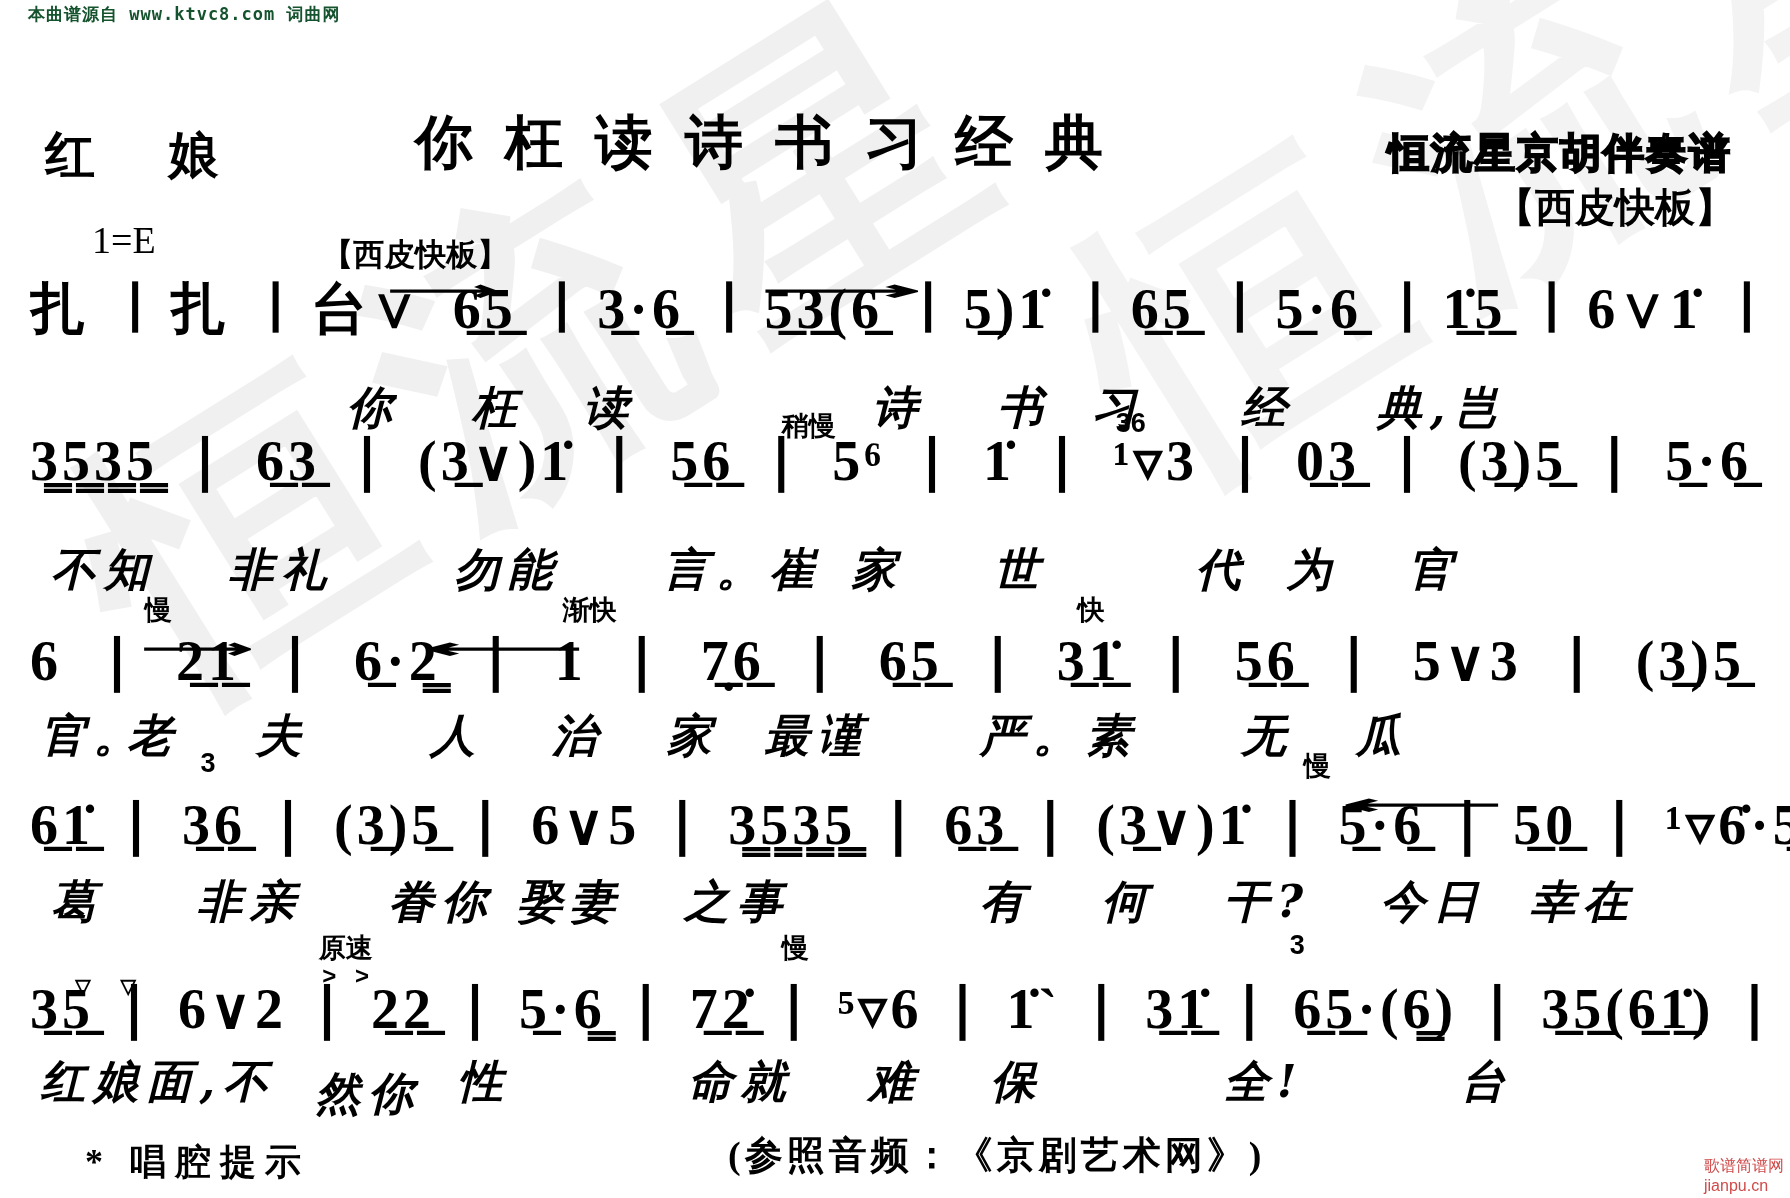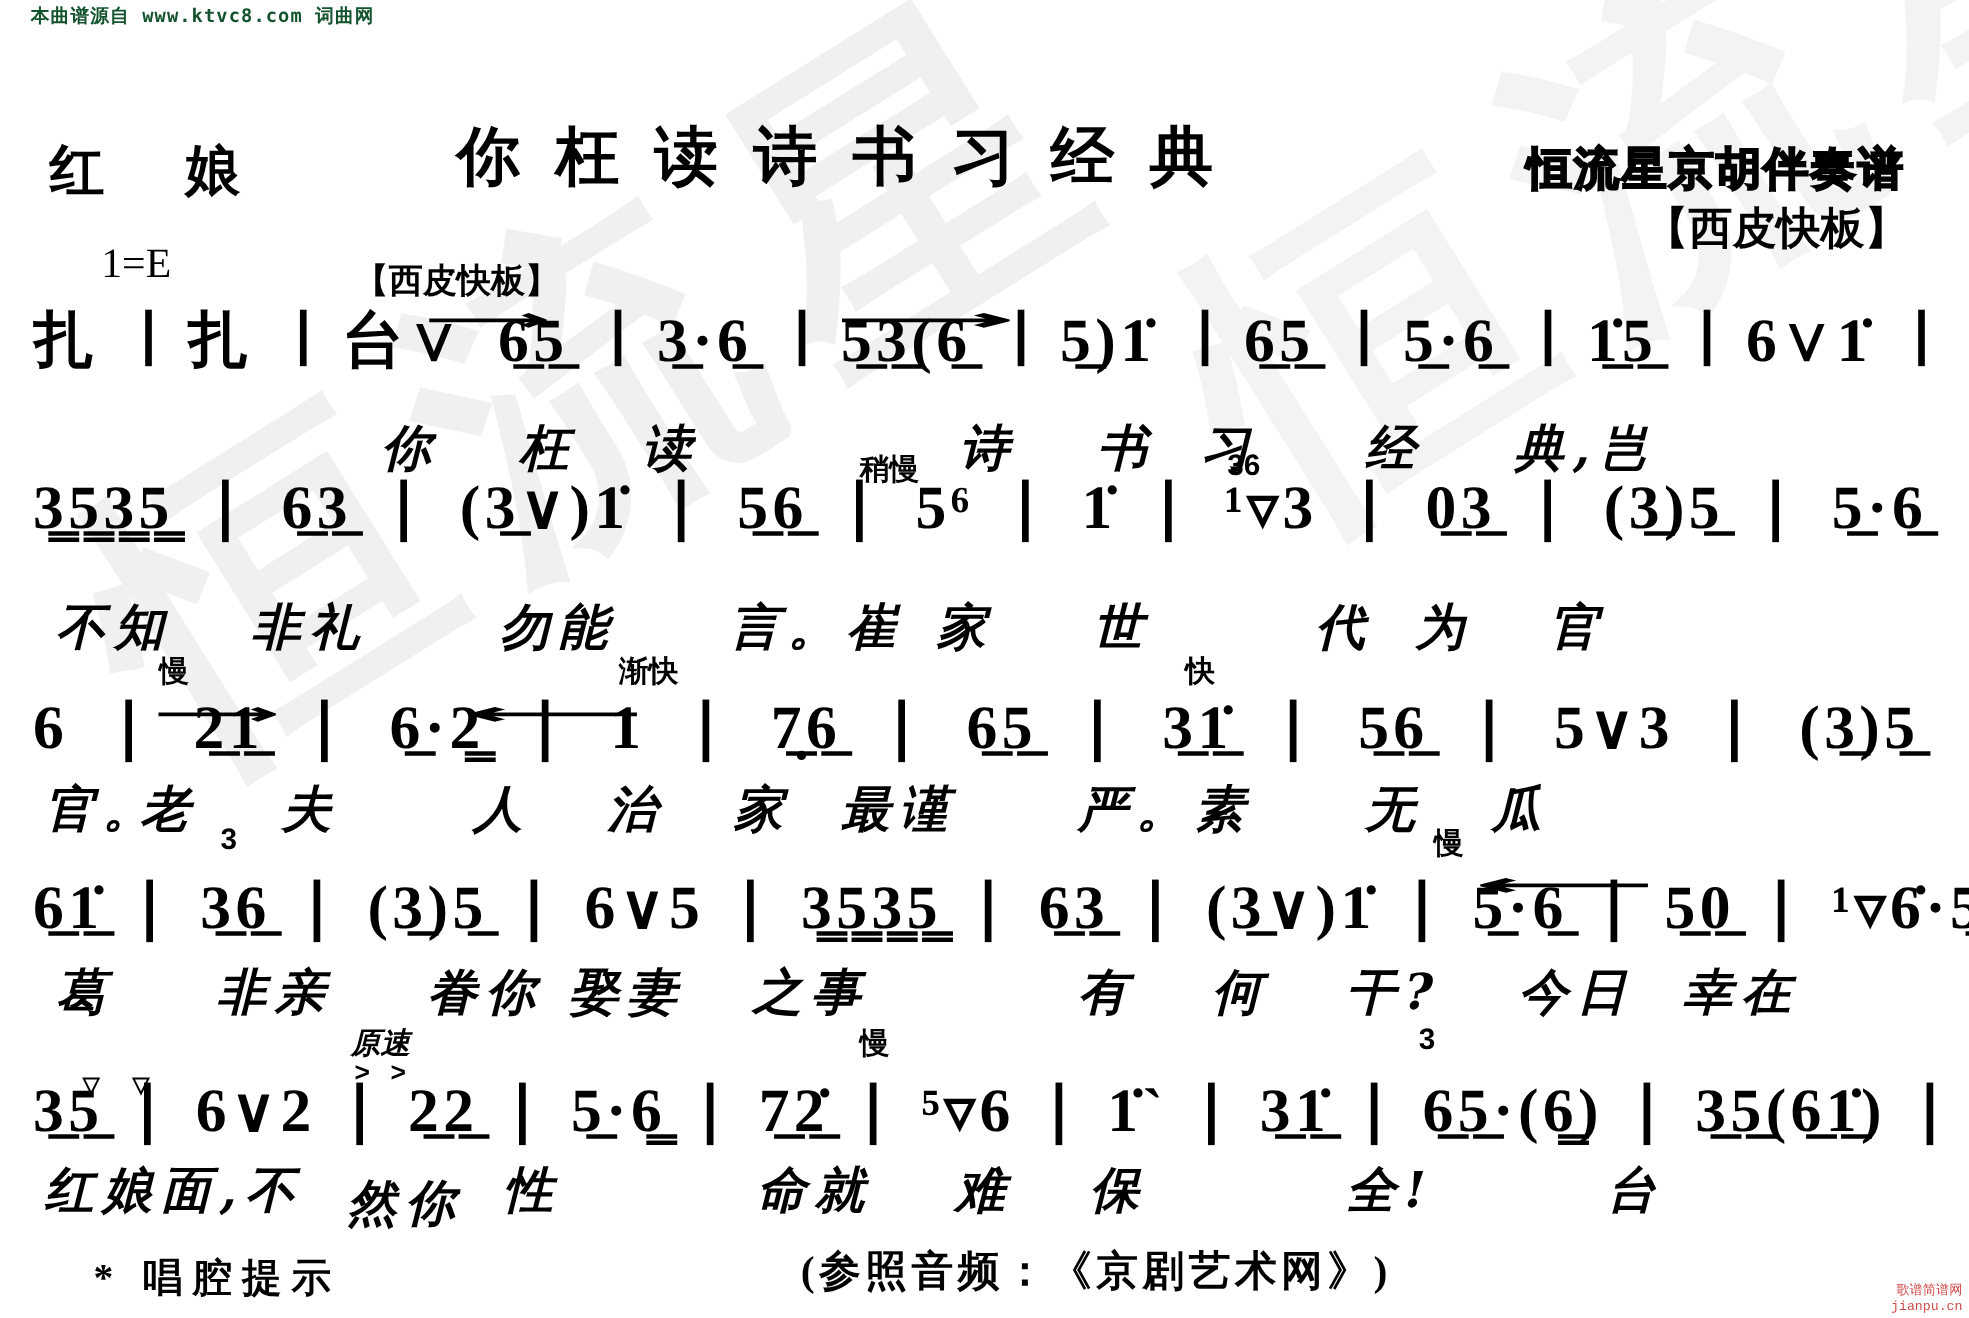--- a/index.html
+++ b/index.html
@@ -36,22 +36,22 @@
   .ws0{word-spacing:13px;} .ws1{word-spacing:15px;} .ws2{word-spacing:23px;}
   .ws3{word-spacing:10px;} .ws4{word-spacing:8px;}
   .s0m{top:272px;} .s0l{top:378px;}
   .s1a{top:408px;} .s1m{top:428px;} .s1l{top:540px;}
   .s2a{top:592px;} .s2m{top:628px;} .s2l{top:706px;}
   .s3a{top:748px;} .s3m{top:792px;} .s3l{top:872px;}
   .s4a{top:930px;} .s4m{top:976px;} .s4l{top:1052px;}
   .s0a{top:234px;height:90px;}
   .fleft{position:absolute;left:85px;top:1138px;font-size:36px;font-weight:bold;letter-spacing:9px;}
   .faudio{position:absolute;left:728px;top:1130px;font-size:38px;font-weight:bold;letter-spacing:4px;}
-  .fsite{position:absolute;right:6px;bottom:2px;font-size:12px;line-height:1.25;text-align:right;
-         font-family:Liberation Mono, monospace;}
+  .fsite{position:absolute;right:6px;bottom:2px;font-size:16px;line-height:1.25;
+         font-family:Liberation Sans, sans-serif;}
 </style>
 </head>
 <body>
 
 <div class="page">
 
   <div class="wm wm1">恒流星</div>
   <div class="wm wm2">恒流星</div>
 
   <div class="src" style="color: #14532d;">本曲谱源自 www.ktvc8.com 词曲网</div>
@@ -132,21 +132,21 @@
       <span style="left: 54.6%;">有</span>
       <span style="left: 61.6%;">何</span>
       <span style="left: 68.6%;">干?</span>
       <span style="left: 77.6%;">今日</span>
       <span style="left: 86.2%; text-align: right;">幸在</span>
     </div>
 
   <div class="ann s4a">
       <span class="tri" style="left: 2.6%;">▽</span>
       <span class="tri" style="left: 5.2%;">▽</span>
-      <span style="left: 16.6%; font-style: italic;">原速</span>
+      <span style="left: 16.6%;">原速</span>
       <span class="accent" style="left: 16.8%;">&gt; &gt;</span>
       <span style="left: 43.2%;">慢</span>
       <span style="left: 72.4%;">3</span>
     </div>
   <div class="mus ws4 s4m">3̲5̲ ∣ 6∨2 ∣ 2̲2̲ ∣ 5̲·6̳ ∣ 7̲2̲̇ ∣ ⁵▿6 ∣ 1̇ˋ ∣ 3̲1̲̇ ∣ 6̲5̲·(6̳) ∣ 3̲5̲(6̲1̲̇) ∣ 5̲0̲ ‖</div>
   <div class="lyr s4l">
       <span style="left: 0.6%;">红娘面,不</span>
       <span style="left: 16.4%; margin-top: 12px;">然你</span>
       <span style="left: 24.6%;">性</span>
       <span style="left: 37.8%;">命就</span>

